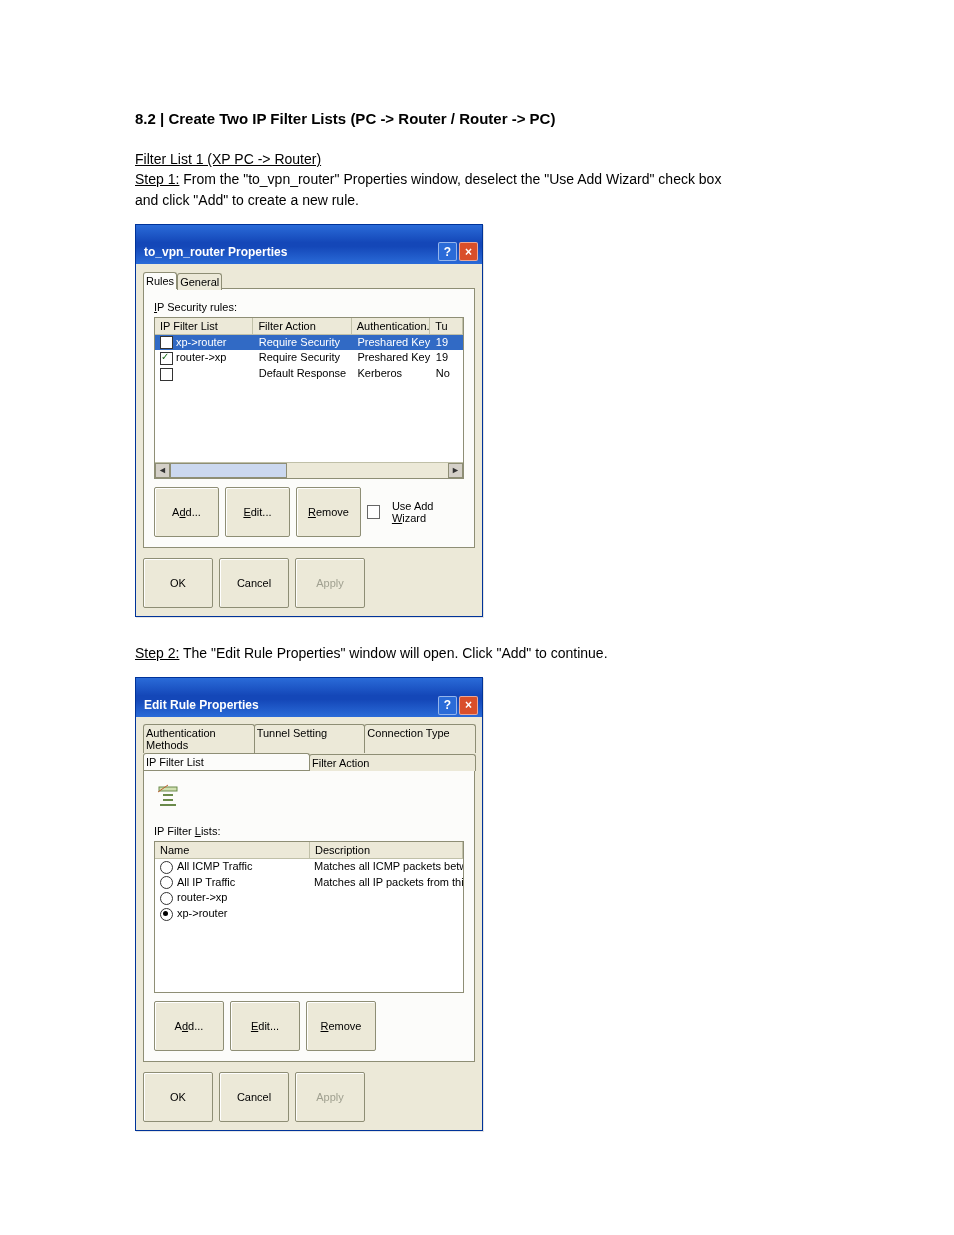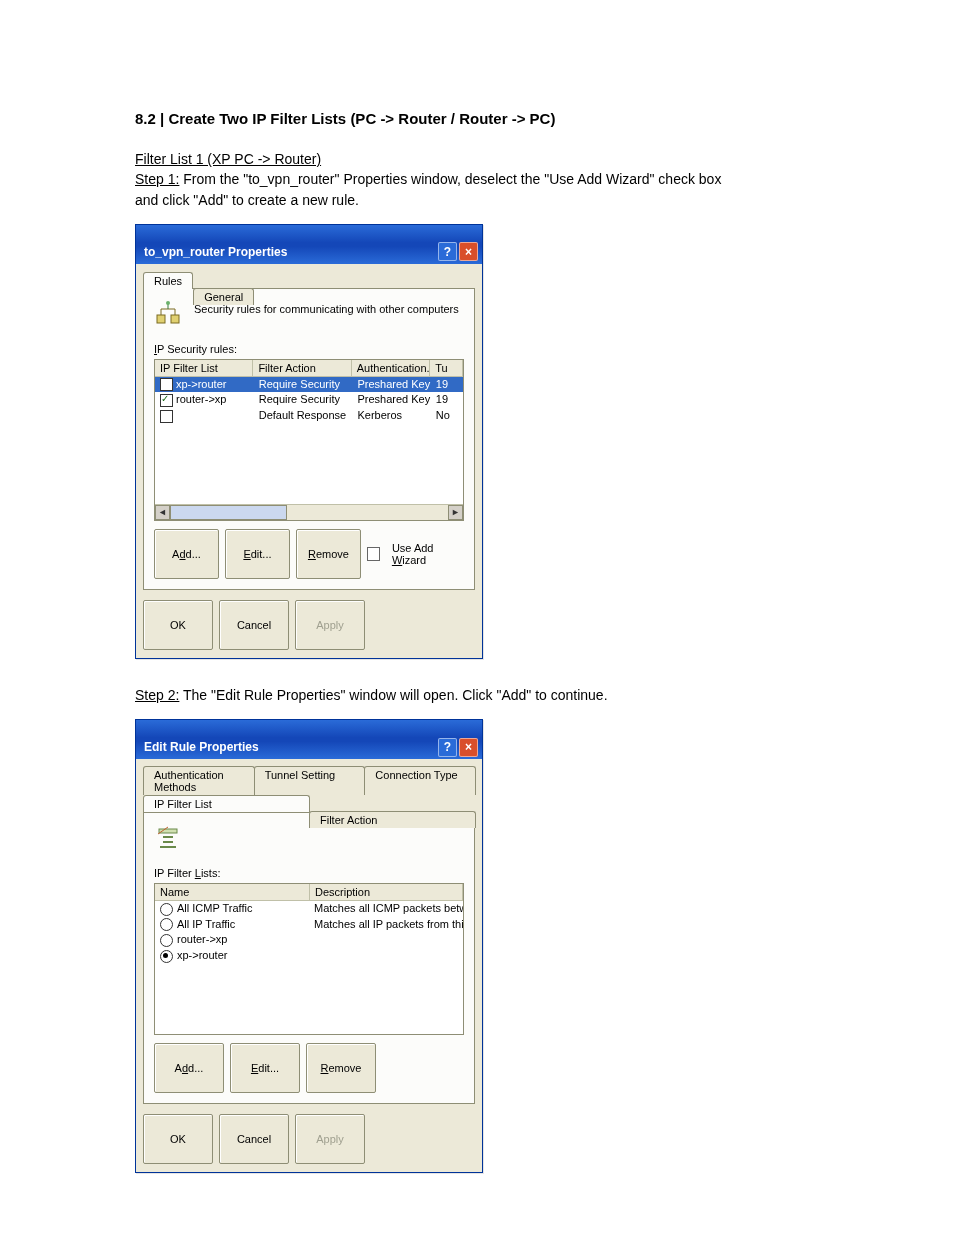--- a/index.html
+++ b/index.html
@@ -72,29 +72,29 @@
   
   .xp-tabs {
     display: flex;
     position: relative;
     top: 1px;
   }
   .xp-tab {
     border: 1px solid #8e8e75;
     border-bottom: none;
     background: #ece9d8;
-    padding: 2px 10px;
+    padding: 2px 2px;
     font-size: 11px;
     margin-right: 0;
     position: relative;
     border-radius: 3px 3px 0 0;
   }
   .xp-tab.inactive {
     background: #ece9d8;
-    top: 16px;
+    top: 1px;
     color: #000;
   }
   .xp-tab.active {
     background: #fcfcfa;
     z-index: 2;
   }
   .xp-tabpanel {
     border: 1px solid #8e8e75;
     background: #fcfcfa;
     padding: 12px 10px 10px 10px;
@@ -304,32 +304,20 @@
         <div class="xp-tb-btn xp-tb-help">?</div>
         <div class="xp-tb-btn xp-tb-close">×</div>
       </div>
     </div>
     <div class="xp-body">
       <div class="xp-tabs">
         <div class="xp-tab active">Rules</div>
         <div class="xp-tab inactive">General</div>
       </div>
       <div class="xp-tabpanel">
-        <div class="xp-icon-row">
-          <div class="xp-icon">
-            <svg viewBox="0 0 28 28">
-                <rect x="3" y="14" width="8" height="8" fill="#e0d070" stroke="#7a6a20"></rect>
-                <rect x="17" y="14" width="8" height="8" fill="#e0d070" stroke="#7a6a20"></rect>
-                <path d="M7 14 L7 8 L21 8 L21 14" stroke="#7a6a20" fill="none"></path>
-                <path d="M14 8 L14 3" stroke="#3a7a3a"></path>
-                <circle cx="14" cy="2" r="2" fill="#6ab06a"></circle>
-              </svg>
-          </div>
-          <div class="xp-desc">Security rules for communicating with other computers</div>
-        </div>
         <div class="xp-label"><span class="underline-letter">I</span>P Security rules:</div>
         <div class="xp-list">
           <div class="xp-list-header">
             <div class="c1-a">IP Filter List</div>
             <div class="c1-b">Filter Action</div>
             <div class="c1-c">Authentication...</div>
             <div class="c1-d">Tu</div>
           </div>
           <div class="xp-list-body" id="d1rows">
               <div class="xp-row selected">

